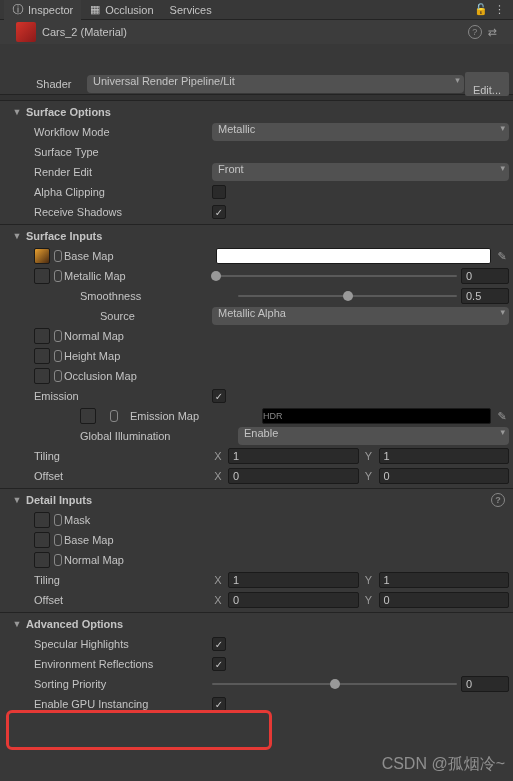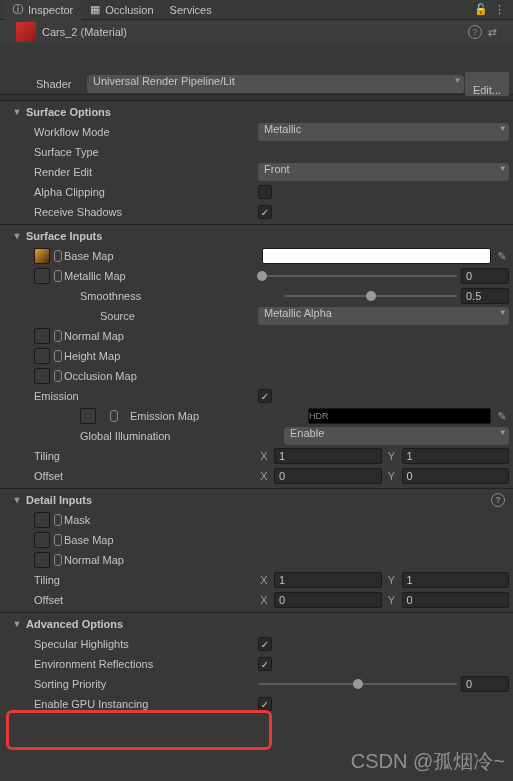--- a/index.html
+++ b/index.html
@@ -17,38 +17,38 @@
 .shader-label { width: 50px; }
 .dropdown { flex: 1; background: #515151; border: none; color: #c4c4c4; height: 18px; padding: 0 18px 0 6px; border-radius: 4px; font-size: 11px; position: relative; display: flex; align-items: flex-start; }
 .dropdown::after { content: '▾'; position: absolute; right: 4px; font-size: 9px; color: #999; }
 .edit-btn { background: #515151; color: #c4c4c4; border: none; height: 18px; padding: 12px 8px; border-radius: 2px; font-size: 11px; }
 .section-header { display: flex; align-items: center; padding: 4px 8px 4px 12px; font-weight: bold; color: #c4c4c4; height: 22px; border-top: 1px solid #232323; }
 .foldout { width: 10px; height: 10px; margin-right: 4px; display: flex; align-items: center; justify-content: center; font-size: 9px; color: #999; }
 .prop-row { display: flex; align-items: center; padding: 1px 4px 1px 34px; height: 20px; }
 .prop-row.indent2 { padding-left: 80px; gap: 10px; }
 .prop-row.indent3 { padding-left: 100px; }
 .prop-label { width: 178px; flex-shrink: 0; }
-.prop-control { flex: 1; display: flex; align-items: center; gap: 4px; margin-left: 46px; }
+.prop-control { flex: 1; display: flex; align-items: center; gap: 4px; }
 .checkbox { width: 14px; height: 14px; background: #2a2a2a; border: 1px solid #1a1a1a; border-radius: 2px; display: flex; align-items: center; justify-content: center; font-size: 10px; color: #c4c4c4; }
 .checkbox.checked::after { content: '✓'; }
 .tex-slot { width: 16px; height: 16px; background: #3a3a3a; border: 1px solid #1a1a1a; border-radius: 2px; margin-right: 4px; flex-shrink: 0; }
 .tex-slot.basemap { background: linear-gradient(135deg, #e8a030, #4a2a10); }
 .link-icon { width: 8px; height: 12px; border: 1px solid #888; border-radius: 3px; margin-right: 2px; flex-shrink: 0; }
 .color-field { flex: 1; height: 16px; background: #fff; border: 1px solid #1a1a1a; border-radius: 2px; }
 .color-field.hdr { background: #000; display: flex; align-items: center; justify-content: flex-start; color: #888; font-size: 9px; }
 .eyedrop { width: 14px; height: 14px; display: flex; align-items: center; justify-content: center; color: #999; font-size: 11px; }
 .slider-track { flex: 1; height: 2px; background: #5a5a5a; position: relative; border-radius: 1px; }
 .slider-thumb { position: absolute; width: 10px; height: 10px; background: #999; border-radius: 50%; top: -4px; transform: translateX(-50%); }
 .slider-value { width: 48px; height: 16px; background: #2a2a2a; border: 1px solid #1a1a1a; border-radius: 2px; color: #c4c4c4; padding: 0 4px; font-size: 11px; display: flex; align-items: center; }
 .axis-label { width: 12px; text-align: center; color: #999; }
 .num-input { flex: 1; height: 16px; background: #2a2a2a; border: 1px solid #1a1a1a; border-radius: 2px; color: #c4c4c4; padding: 0 4px; font-size: 11px; display: flex; align-items: center; }
 .help-icon { width: 14px; height: 14px; border-radius: 50%; border: 1px solid #888; display: flex; align-items: center; justify-content: center; font-size: 9px; color: #888; margin-left: auto; }
 .spacer { height: 2px; }
 .redbox { position: absolute; border: 3px solid #e53935; border-radius: 6px; left: 6px; top: 710px; width: 266px; height: 40px; pointer-events: none; }
-.watermark { position: absolute; right: 8px; bottom: 6px; color: #c8c8c8; font-size: 20px; opacity: 0.6; font-family: sans-serif; }
+.watermark { position: absolute; right: 8px; bottom: 6px; color: #c8c8c8; font-size: 16px; opacity: 0.6; font-family: sans-serif; }
 .section-gap { height: 6px; border-top: 1px solid #232323; background: #323232; }
 </style>
 </head>
 <body>
 
 <div class="top-bar">
   <div class="tab active">
     <span class="tab-icon">ⓘ</span>
     <span>Inspector</span>
   </div>

